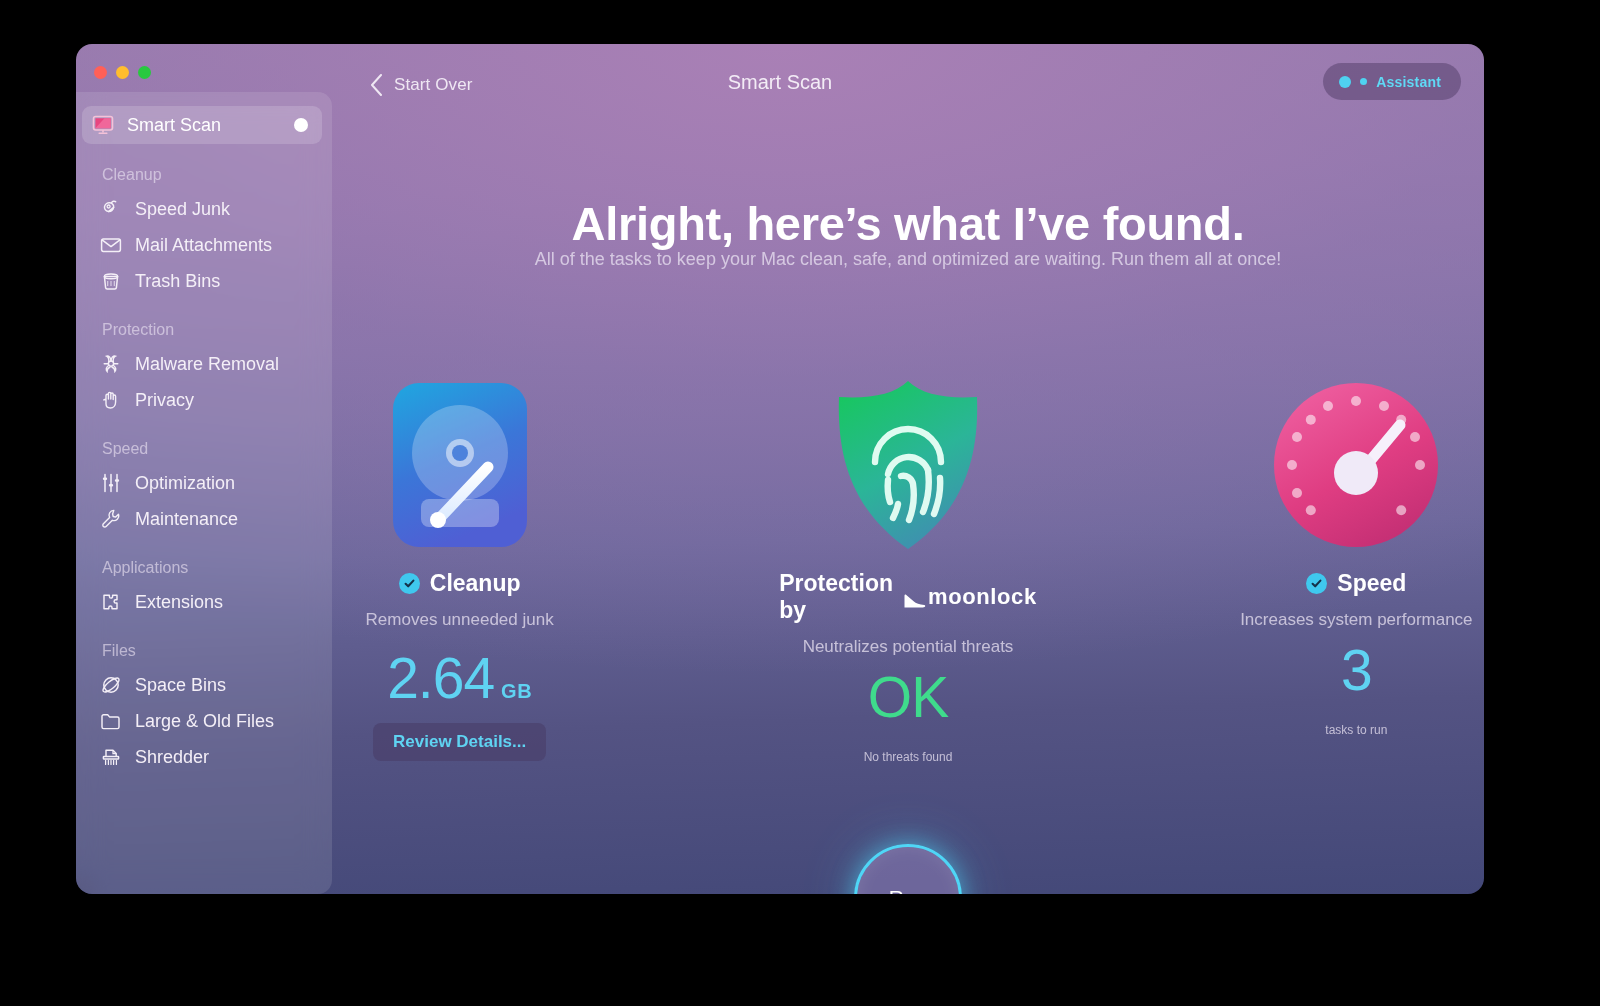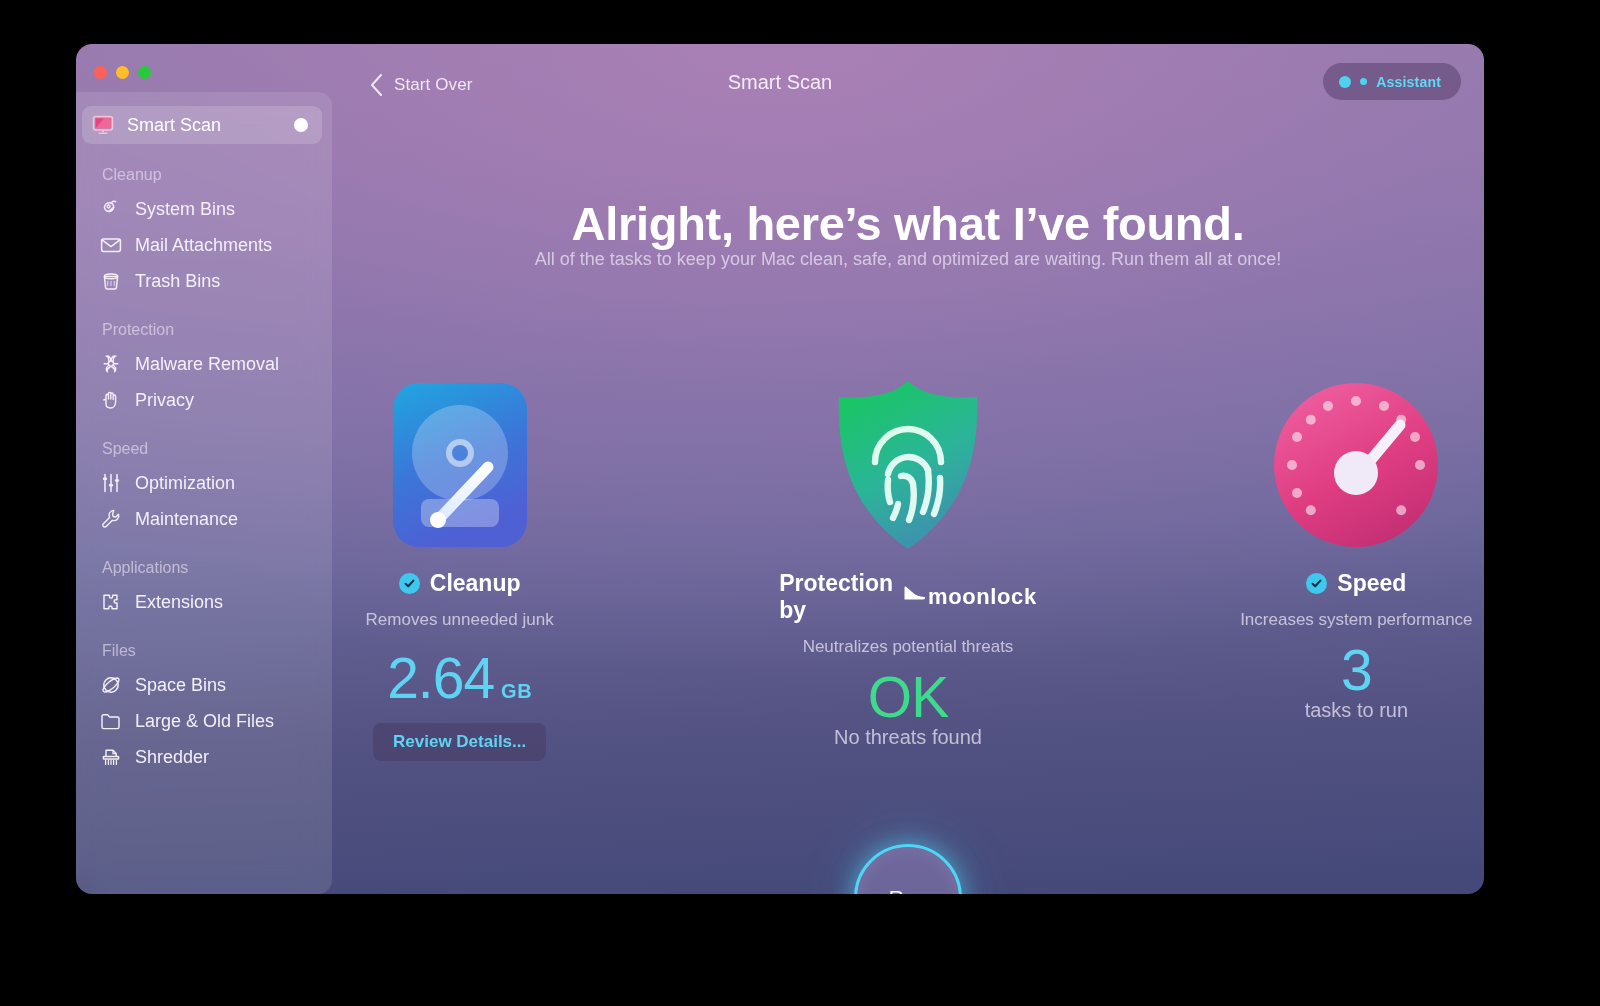--- a/index.html
+++ b/index.html
@@ -141,35 +141,35 @@
   .card-value {
     margin-top: 12px;
     display: flex; align-items: baseline; justify-content: center; gap: 7px;
     line-height: 1;
   }
   .big-num { font-size: 57px; font-weight: 300; letter-spacing: -1px; }
   .big-num.cyan  { color: #5fd3f2; }
   .big-num.green { color: #3fdb8c; }
   .unit { font-size: 20px; color: #5fd3f2; font-weight: bold; letter-spacing: 0.5px; margin-top: 39px; }
   .card-note {
-    margin-top: 0;
-    color: rgba(238,232,245,0.72); font-size: 20px; text-align: center;
+    margin-top: 24px;
+    color: rgba(238,232,245,0.72); font-size: 12px; text-align: center;
   }
   #review-details {
     margin-top: 16px;
     background: rgba(72,60,104,0.58);
     border: none; border-radius: 8px;
     padding: 9px 20px;
     color: #5fd3f2; font-size: 17px; font-weight: bold;
     font-family: "Liberation Sans", sans-serif;
     cursor: pointer;
   }
 
   .moonlock {
-    display: inline-flex; align-items: flex-start; gap: 1px;
+    display: inline-flex; align-items: flex-end; gap: 1px;
   }
   .moonlock-word {
     color: #ffffff; font-size: 22px; font-weight: bold; letter-spacing: 0.6px;
   }
 
   
   #run-button {
     position: absolute; left: 50%; top: 800px;
     transform: translateX(-50%);
     width: 108px; height: 108px; border-radius: 50%;
@@ -228,21 +228,21 @@
     <div class="sb-inner">
 
       <div class="sb-group">Cleanup</div>
       <div class="sb-item">
         <svg class="sb-ico" viewBox="0 0 24 24">
           <path d="M9.5 14.5 C6.5 14 5 11.8 5.6 9.4 C6.2 7 8.5 5.4 11 5.8 C13.6 6.2 15 8.2 14.6 10.4" fill="none" stroke="#f4eff7" stroke-width="1.5" stroke-linecap="round"></path>
           <path d="M14.6 10.4 C14.2 12.6 12.2 14.9 9.5 14.5 Z" fill="none" stroke="#f4eff7" stroke-width="1.5" stroke-linejoin="round"></path>
           <path d="M12.6 5.6 C13.6 4.2 15.4 3.8 16.6 4.7" fill="none" stroke="#f4eff7" stroke-width="1.5" stroke-linecap="round"></path>
           <circle cx="9.6" cy="9.5" r="1.5" fill="none" stroke="#f4eff7" stroke-width="1.3"></circle>
         </svg>
-        <span class="sb-text">System Bins</span>
+        <span class="sb-text">Speed Junk</span>
       </div>
       <div class="sb-item">
         <svg class="sb-ico" viewBox="0 0 24 24">
           <rect x="2.6" y="6" width="18.8" height="12.4" rx="1.8" fill="none" stroke="#f4eff7" stroke-width="1.5"></rect>
           <path d="M3.4 7.2 L12 13.6 L20.6 7.2" fill="none" stroke="#f4eff7" stroke-width="1.5" stroke-linecap="round" stroke-linejoin="round"></path>
         </svg>
         <span class="sb-text">Mail Attachments</span>
       </div>
       <div class="sb-item">
         <svg class="sb-ico" viewBox="0 0 24 24">

